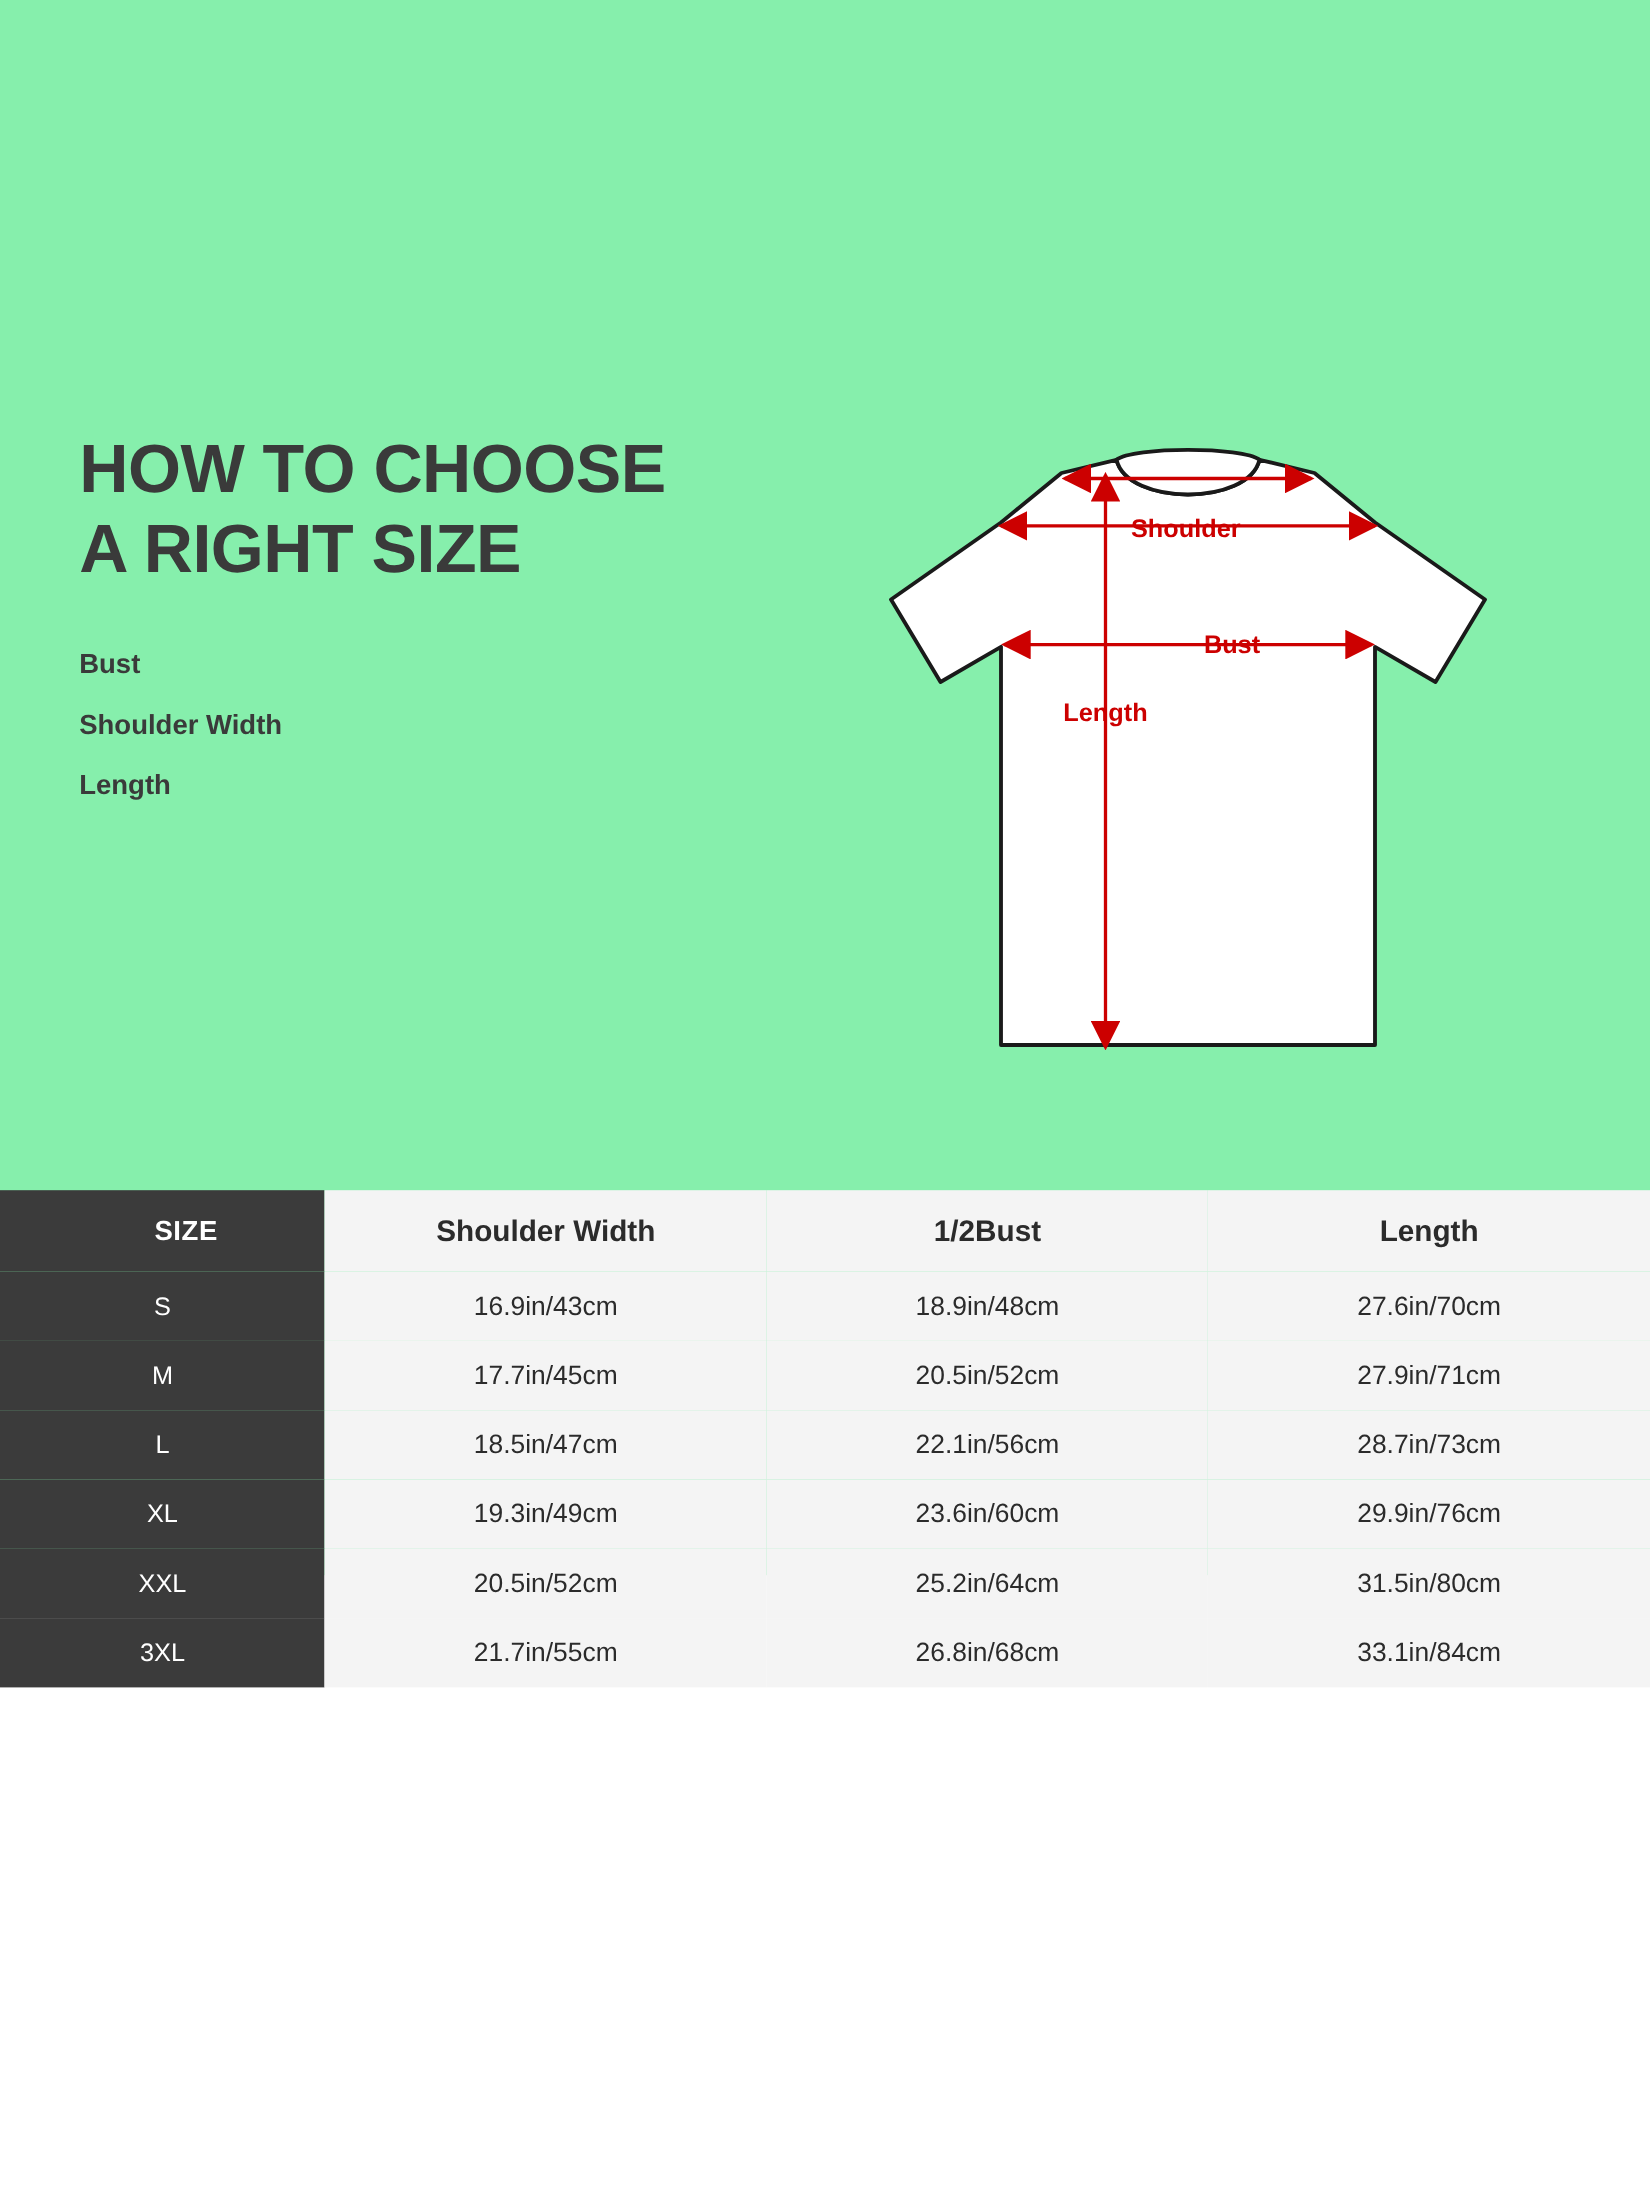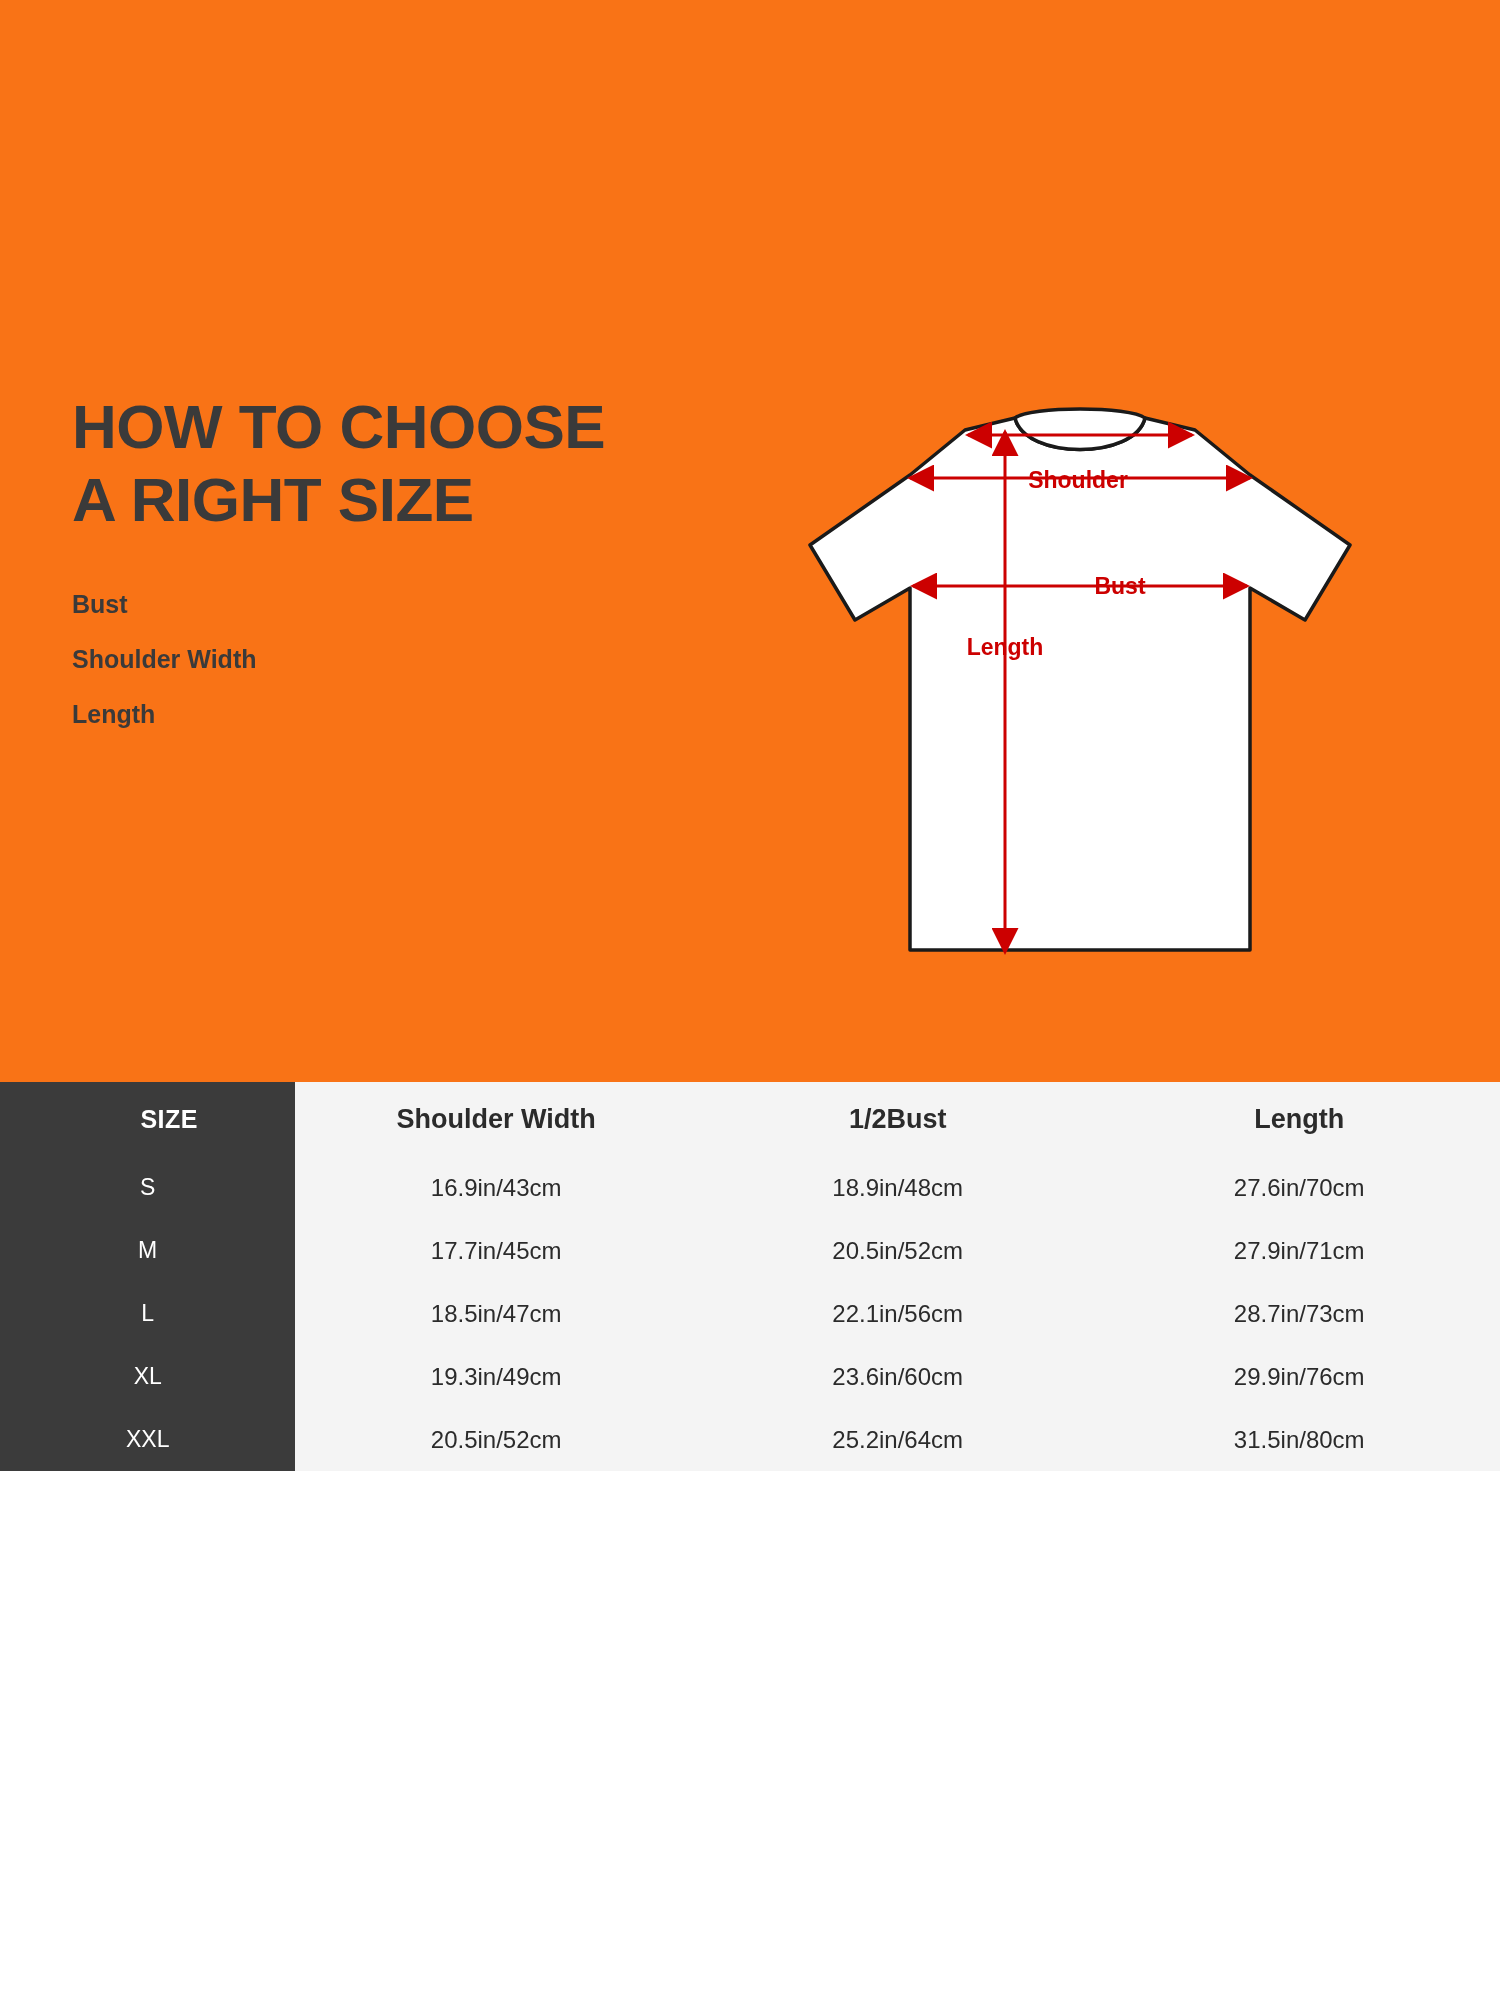--- a/index.html
+++ b/index.html
@@ -13,21 +13,21 @@
     font-family: "Liberation Sans", sans-serif;
     color: #2b2b2b;
     position: relative;
     overflow: hidden;
   }
   .page {
     position: absolute;
     left: 0; top: 0;
     width: 1500px;
     height: 1432px;
-    background: #f97316;
+    background: #86efac;
   }
   
   .top-section {
     position: absolute;
     left: 0;
     top: 330px;
     width: 1500px;
     height: 760px;
   }
   .info-col {
@@ -239,17 +239,23 @@
         <td class="val-cell">19.3in/49cm</td>
         <td class="val-cell">23.6in/60cm</td>
         <td class="val-cell">29.9in/76cm</td>
       </tr>
       <tr>
         <td class="size-cell">XXL</td>
         <td class="val-cell">20.5in/52cm</td>
         <td class="val-cell">25.2in/64cm</td>
         <td class="val-cell">31.5in/80cm</td>
       </tr>
+      <tr>
+        <td class="size-cell">3XL</td>
+        <td class="val-cell">21.7in/55cm</td>
+        <td class="val-cell">26.8in/68cm</td>
+        <td class="val-cell">33.1in/84cm</td>
+      </tr>
     </tbody>
   </table>
 
 
 </div>
 
 </body></html>

